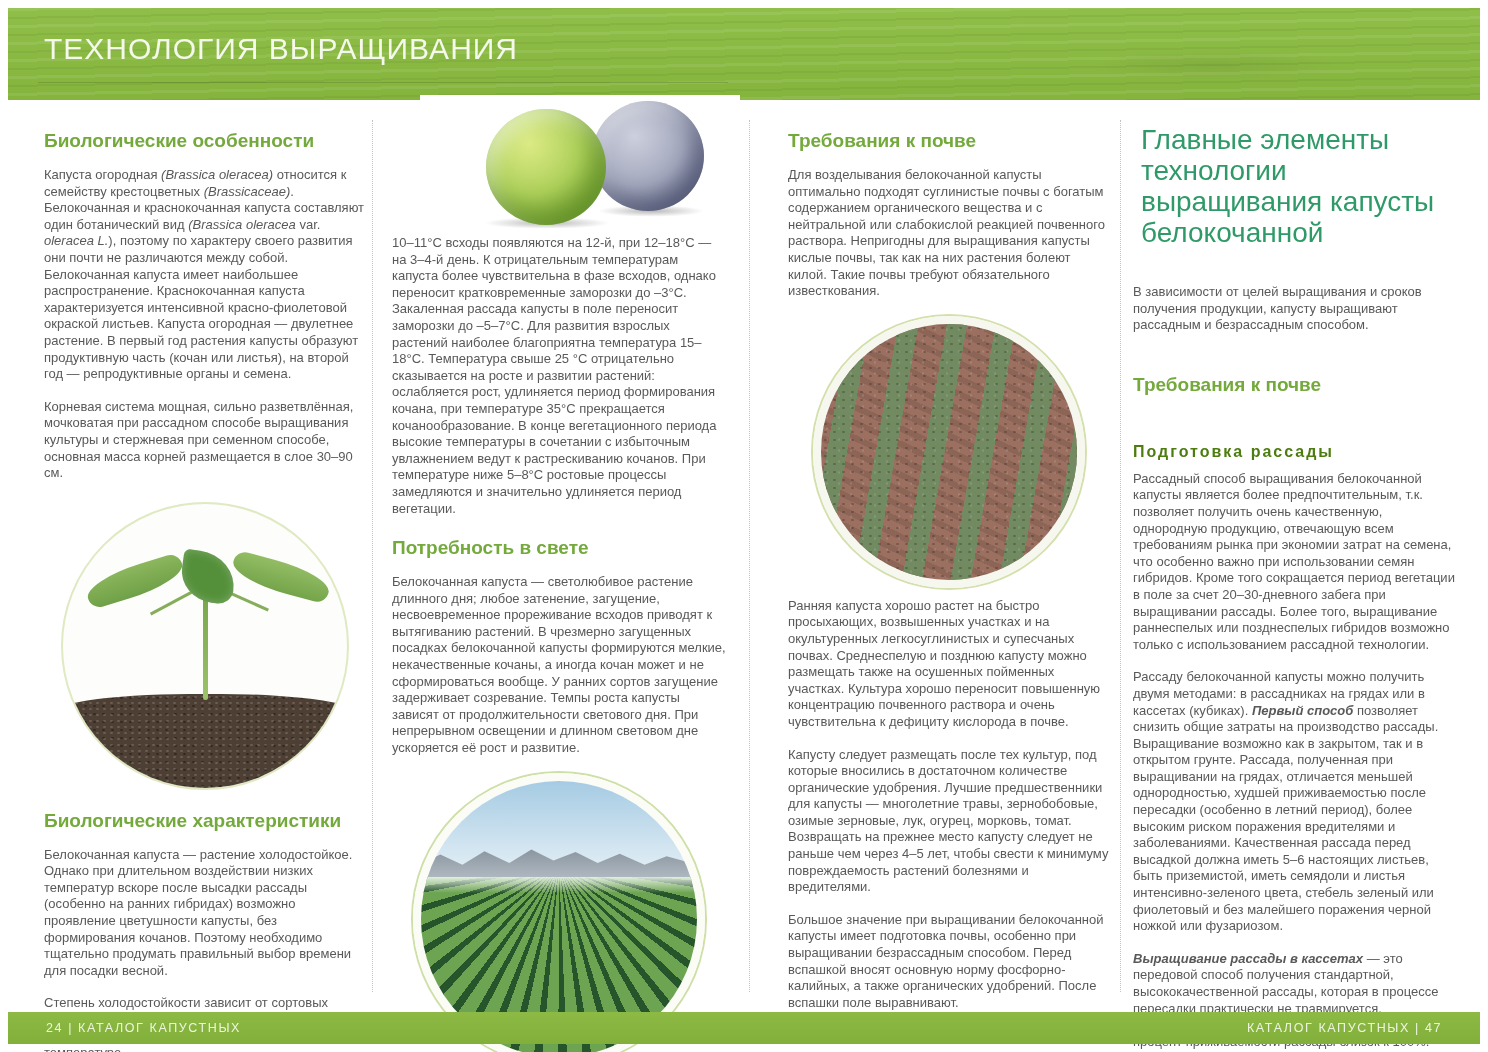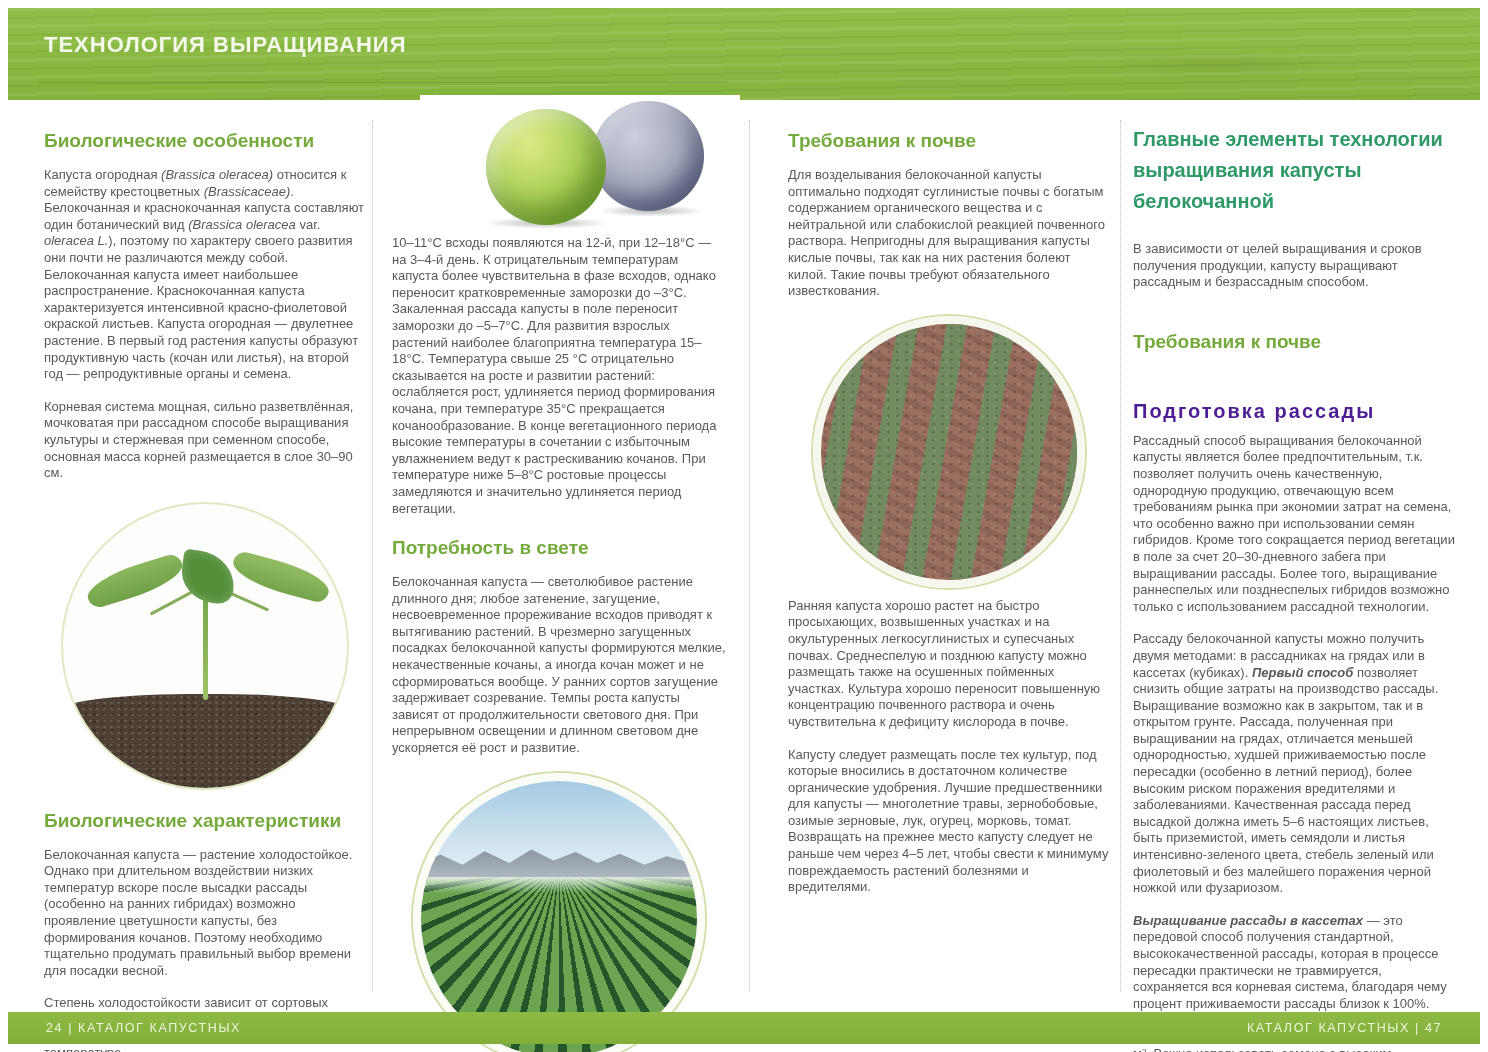--- a/index.html
+++ b/index.html
@@ -5,39 +5,39 @@
   html,body{margin:0;padding:0;background:#e9e9e9;}
   .page{position:relative;width:1488px;height:1052px;background:#ffffff;overflow:hidden;
         font-family:"Liberation Sans", sans-serif;color:#595959;}
   
   .banner{position:absolute;left:8px;right:8px;top:8px;height:92px;
     background:
       radial-gradient(ellipse 180px 22px at 82% 62%, rgba(0,0,0,0.06), transparent 70%),
       repeating-linear-gradient(179deg, rgba(255,255,255,0.08) 0 3px, transparent 3px 9px, rgba(0,0,0,0.05) 9px 11px, transparent 11px 17px),
       linear-gradient(180deg,#90bf49,#85b43d);}
   .banner .grain{position:absolute;left:30px;top:74px;width:690px;height:1px;background:rgba(0,0,0,0.13);}
-  .banner h1{position:absolute;left:36px;top:24px;margin:0;font-size:22px;font-weight:700;
+  .banner h1{position:absolute;left:36px;top:24px;margin:0;font-size:30px;font-weight:400;
     letter-spacing:1px;color:#f5f9ec;}
   .footer{position:absolute;left:8px;right:8px;bottom:8px;height:32px;
     background:linear-gradient(180deg,#8cba44,#82af3a);color:#eef5df;
     font-size:12.5px;letter-spacing:1.6px;margin-top:36px;}
   .footer .fl{position:absolute;left:38px;top:9px;}
   .footer .fr{position:absolute;right:38px;top:9px;}
   
   .col{position:absolute;top:110px;}
   .col1{left:44px;width:322px;}
   .col2{left:392px;width:334px;}
   .col3{left:788px;width:322px;}
   .col4{left:1133px;width:322px;}
   .vsep{position:absolute;top:120px;bottom:60px;width:0;border-left:1px dotted #c3c3c3;}
   .sep1{left:372px;} .sep2{left:749px;} .sep3{left:1120px;}
   
   h2{margin:18px 0 14px 0;font-size:19px;line-height:25px;font-weight:700;color:#74a93c;}
-  h3.teal{margin:14px 0 0 0;font-size:20px;line-height:31px;font-weight:700;color:#2f9a68;}
-  h4.sub{margin:46px 0 10px 0;font-size:20px;font-weight:700;letter-spacing:2px;color:#4c1d95;}
+  h3.teal{margin:14px 0 0 8px;font-size:28px;line-height:31px;font-weight:400;color:#2f9a68;}
+  h4.sub{margin:46px 0 10px 0;font-size:16px;font-weight:700;letter-spacing:2px;color:#4d7c0f;}
   p{margin:0 0 16px 0;font-size:13px;line-height:16.6px;}
   .rb{font-weight:700;} .ri{font-style:italic;}
   
   .photo{position:relative;width:320px;height:134px;margin:-15px 0 6px 28px;background:#fff;}
   .cab{position:absolute;border-radius:50%;}
   .cab.red{left:172px;top:6px;width:112px;height:110px;
     background:radial-gradient(circle at 38% 32%, #cdd0dd, #a3a8bd 48%, #7a8098 78%, #5d6380);
     box-shadow:inset -9px -12px 20px rgba(40,45,80,0.45), inset 6px 8px 16px rgba(255,255,255,0.4);}
   .cab.green{left:66px;top:14px;width:120px;height:116px;
     background:radial-gradient(circle at 36% 30%, #dcea84, #aed15b 45%, #85b23e 75%, #699a2c);
@@ -134,25 +134,26 @@
   </div>
 
   <div class="col col3">
     <h2>Требования к почве</h2>
     <p>Для возделывания белокочанной капусты оптимально подходят суглинистые почвы с богатым содержанием органического вещества и с нейтральной или слабокислой реакцией почвенного раствора. Непригодны для выращивания капусты кислые почвы, так как на них растения болеют килой. Такие почвы требуют обязательного известкования.</p>
     <div class="circle ring-soil">
       <div class="soilbed"></div>
     </div>
     <p>Ранняя капуста хорошо растет на быстро просыхающих, возвышенных участках и на окультуренных легкосуглинистых и супесчаных почвах. Среднеспелую и позднюю капусту можно размещать также на осушенных пойменных участках. Культура хорошо переносит повышенную концентрацию почвенного раствора и очень чувствительна к дефициту кислорода в почве.</p>
     <p>Капусту следует размещать после тех культур, под которые вносились в достаточном количестве органические удобрения. Лучшие предшественники для капусты — многолетние травы, зернобобовые, озимые зерновые, лук, огурец, морковь, томат. Возвращать на прежнее место капусту следует не раньше чем через 4–5 лет, чтобы свести к минимуму повреждаемость растений болезнями и вредителями.</p>
+    <p>Большое значение при выращивании белокочанной капусты имеет подготовка почвы, особенно при выращивании безрассадным способом. Перед вспашкой вносят основную норму фосфорно-калийных, а также органических удобрений. После вспашки поле выравнивают.</p>
   </div>
 
   <div class="col col4">
     <h3 class="teal">Главные элементы технологии выращивания капусты белокочанной</h3>
-    <p style="margin-top:24px">В зависимости от целей выращивания и сроков получения продукции, капусту выращивают рассадным и безрассадным способом.</p>
+    <p style="margin-top:36px">В зависимости от целей выращивания и сроков получения продукции, капусту выращивают рассадным и безрассадным способом.</p>
     <h2 style="margin-top:38px">Требования к почве</h2>
     <h4 class="sub">Подготовка рассады</h4>
     <p>Рассадный способ выращивания белокочанной капусты является более предпочтительным, т.к. позволяет получить очень качественную, однородную продукцию, отвечающую всем требованиям рынка при экономии затрат на семена, что особенно важно при использовании семян гибридов. Кроме того сокращается период вегетации в поле за счет 20–30-дневного забега при выращивании рассады. Более того, выращивание раннеспелых или позднеспелых гибридов возможно только с использованием рассадной технологии.</p>
     <p><span>Рассаду белокочанной капусты можно получить двумя методами: в рассадниках на грядах или в кассетах (кубиках). </span><span class="rb ri">Первый способ</span><span> позволяет снизить общие затраты  на производство рассады. Выращивание возможно как в закрытом, так и в открытом грунте. Рассада, полученная при выращивании на грядах, отличается меньшей однородностью, худшей приживаемостью после пересадки (особенно в летний период), более высоким риском поражения вредителями и заболеваниями. Качественная рассада перед высадкой должна иметь 5–6 настоящих листьев, быть приземистой, иметь семядоли и листья интенсивно-зеленого цвета, стебель зеленый или фиолетовый и без малейшего поражения черной ножкой или фузариозом.</span></p>
     <p><span class="rb ri">Выращивание рассады в кассетах</span><span> — это передовой способ получения стандартной, высококачественной рассады, которая в процессе пересадки практически не травмируется, сохраняется вся корневая система, благодаря чему процент приживаемости рассады близок к 100%. Для этого используют кассеты, имеющие от 150 до 250 ячеек, общее количество ячеек — 600–1000 шт./ м². Важно использовать семена с высоким процентом всхожести и энергией прорастания. Кассеты заполняют готовым торфяным субстратом, предназначенным</span></p>
   </div>
 
   <div class="footer">
     <span class="fl">24  |  КАТАЛОГ КАПУСТНЫХ</span>
     <span class="fr">КАТАЛОГ КАПУСТНЫХ  |  47</span>

